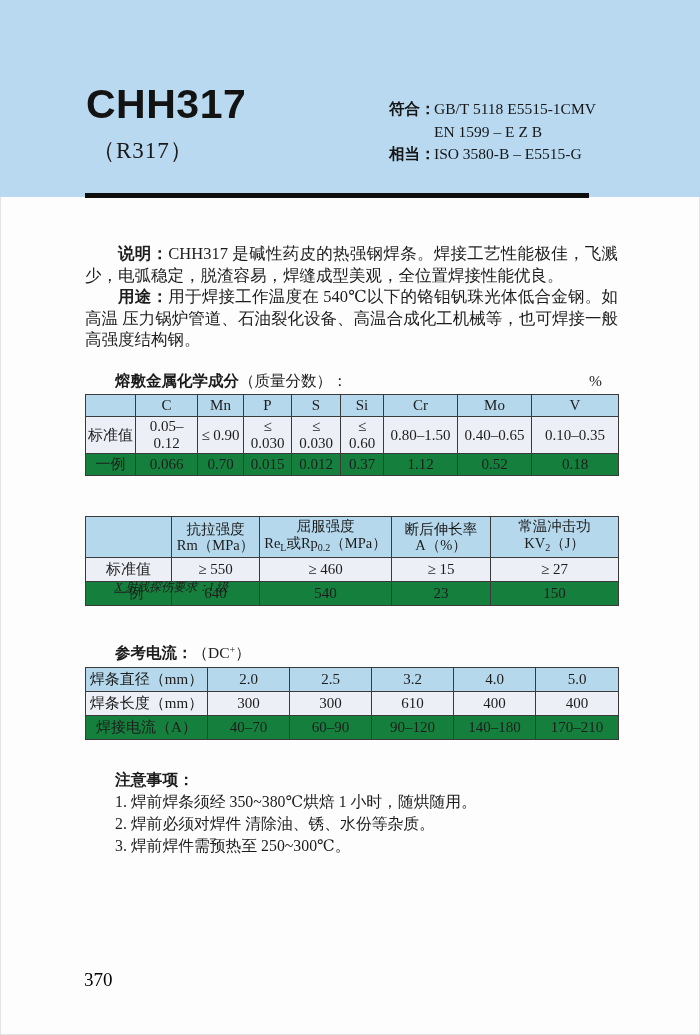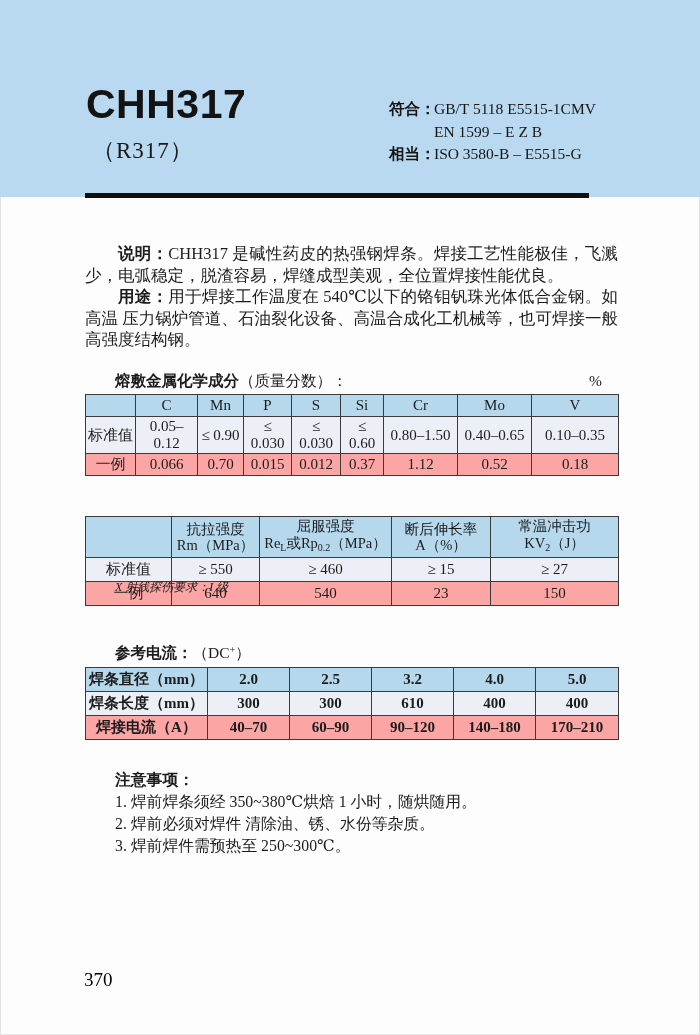--- a/index.html
+++ b/index.html
@@ -37,32 +37,32 @@
   #chem-title { top: 371px; }
   #mech-title { top: 494px; }
   #current-title { top: 643px; text-align: center; }
 
   
   table { position: absolute; left: 85px; width: 533px; border-collapse: collapse; table-layout: fixed; text-align: center; }
   td { border: 1px solid #3a3a3a; padding: 1px 2px; vertical-align: middle; }
   table { border: 1.5px solid #333; }
   .hd td { background: #b5d8ec; }
   .r-light td { background: #edeff6; }
-  .r-shade td { background: #fca5a5; }
+  .r-shade td { background: #15803d; }
   sub { font-size: 10px; vertical-align: -3px; }
   sup { font-size: 10px; vertical-align: 5px; }
 
   #chem-table { top: 394px; font-size: 15px; }
   #chem-table td { height: 22px; }
 
   #mech-table { top: 516px; font-size: 15px; }
   #mech-table .hd td { height: 36px; line-height: 16.5px; font-size: 14.5px; }
   #mech-table .dr td { height: 24px; }
 
-  #current-table { top: 667px; font-size: 15px; font-weight: bold; }
+  #current-table { top: 667px; font-size: 15px; }
   #current-table td { height: 24px; }
 
   .xray { position: absolute; left: 115px; top: 579px; font-size: 12px; font-style: italic; }
 
   
   .notes { position: absolute; left: 115px; top: 769px; font-size: 15.8px; line-height: 22px; }
   .notes p { margin: 0; }
 
   .page-num { position: absolute; left: 84px; top: 969px; font-size: 19px; color: #000000; }
 </style>

